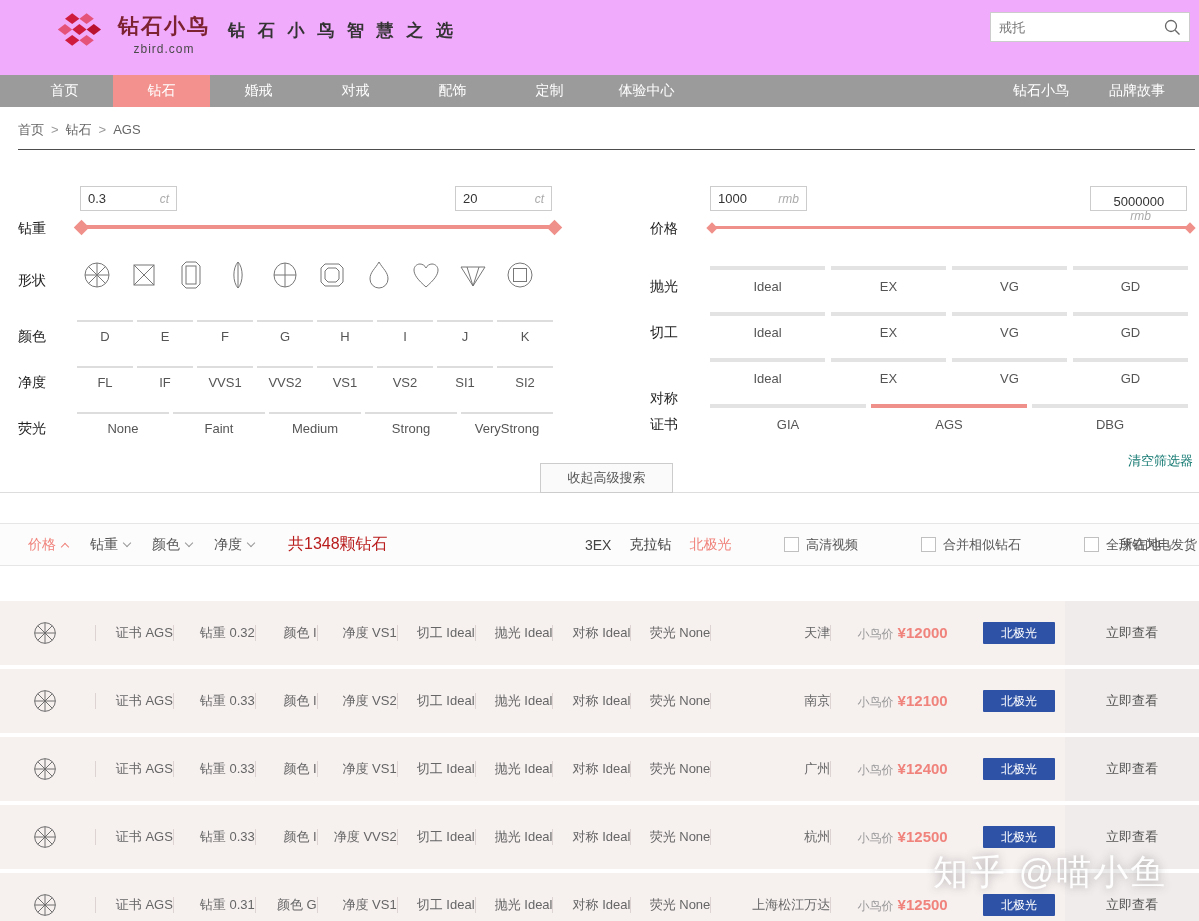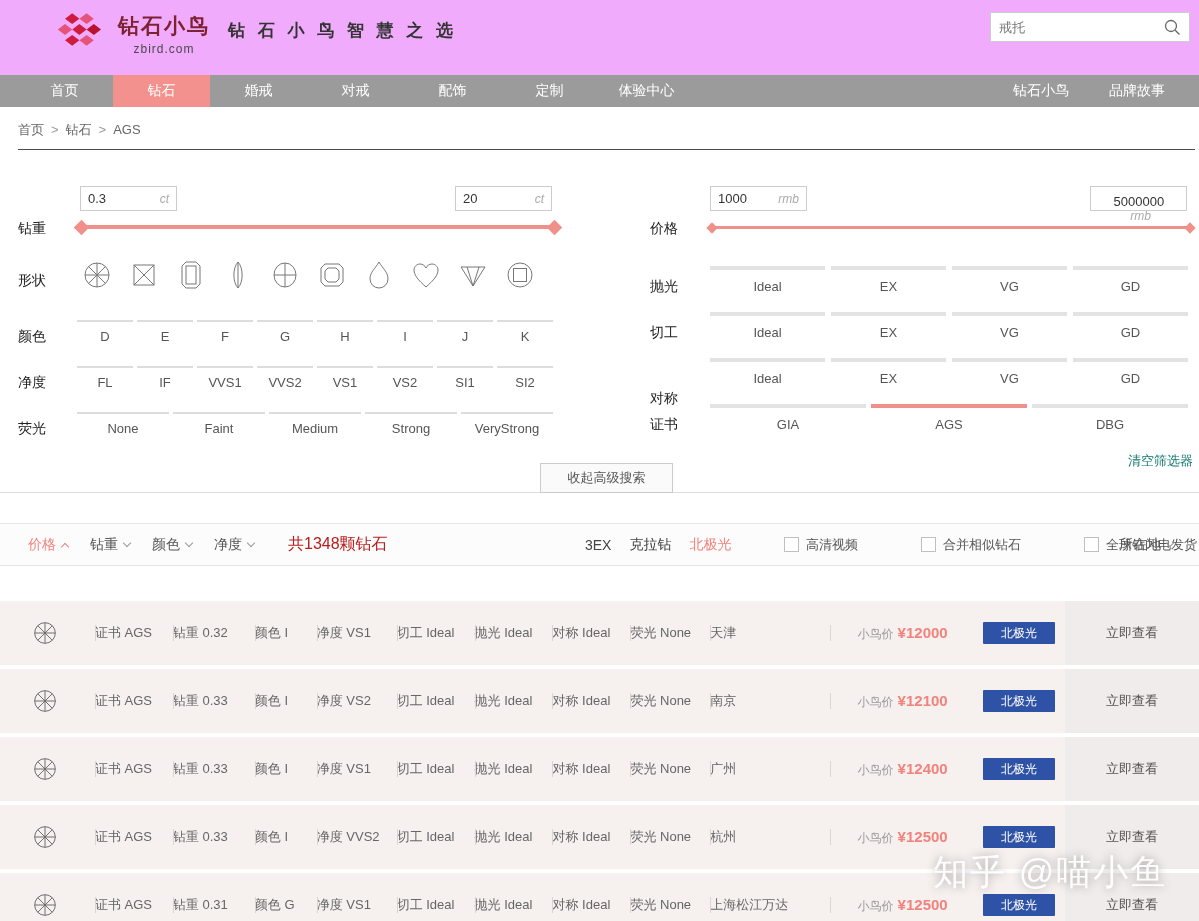--- a/index.html
+++ b/index.html
@@ -95,21 +95,21 @@
   .checks { position:absolute; left:745px; top:0; height:100%; display:flex; align-items:center; gap:24px; }
   .check { display:flex; align-items:center; gap:7px; font-size:13px; color:#555; cursor:pointer;padding-left:39px; }
   .cb { width:15px; height:15px; border:1px solid #c0c0c0; background:#fff; display:inline-block; flex:0 0 auto; }
   .loc { position:absolute; right:26px; top:0; height:100%; display:flex; align-items:center; font-size:14px; color:#555; }
 
   
   .rows { position:absolute; left:0; top:601px; width:1199px; }
   .row { display:flex; align-items:center; height:64px; background:#f6f0ef; margin-bottom:4px; }
   .dcell { width:95px; padding-left:30px; display:flex; align-items:center; }
   .dcell svg { stroke:#666; fill:none; stroke-width:1; }
-  .spec { position:relative; font-size:13px; color:#666; text-align:left; }
+  .spec { position:relative; font-size:13px; color:#666; text-align:right; }
   .spec::before { content:""; position:absolute; left:0; top:50%; margin-top:-8px; width:1px; height:16px; background:#ddd3d3; }
   .c-cert{width:78px} .c-carat{width:82px} .c-color{width:62px} .c-clar{width:80px}
   .c-cut{width:78px} .c-pol{width:78px} .c-sym{width:78px} .c-fluor{width:80px}
   .c-city{width:120px}
   .pricecell { position:relative; width:145px; text-align:center; white-space:nowrap; }
   .pricecell::before { content:""; position:absolute; left:0; top:50%; margin-top:-8px; width:1px; height:16px; background:#ddd3d3; }
   .plabel { font-size:12px; color:#999; margin-right:4px; }
   .pval { font-size:15px; font-weight:bold; color:#f0837c; }
   .badge { width:72px; height:22px; margin:0 10px 0 8px; background:#2e52a6; color:#fff; font-size:12px; display:flex; align-items:center; justify-content:center; border-radius:1px; flex:0 0 auto; }
   .action { margin-left:auto; width:134px; align-self:stretch; background:#f0eceb; display:flex; align-items:center; justify-content:center; font-size:13px; color:#555; cursor:pointer; }

